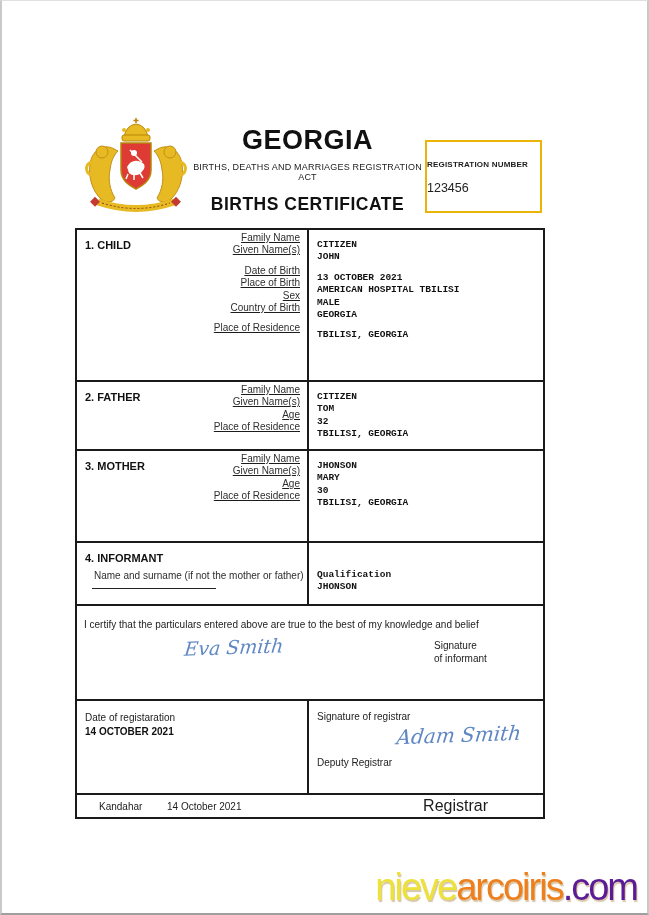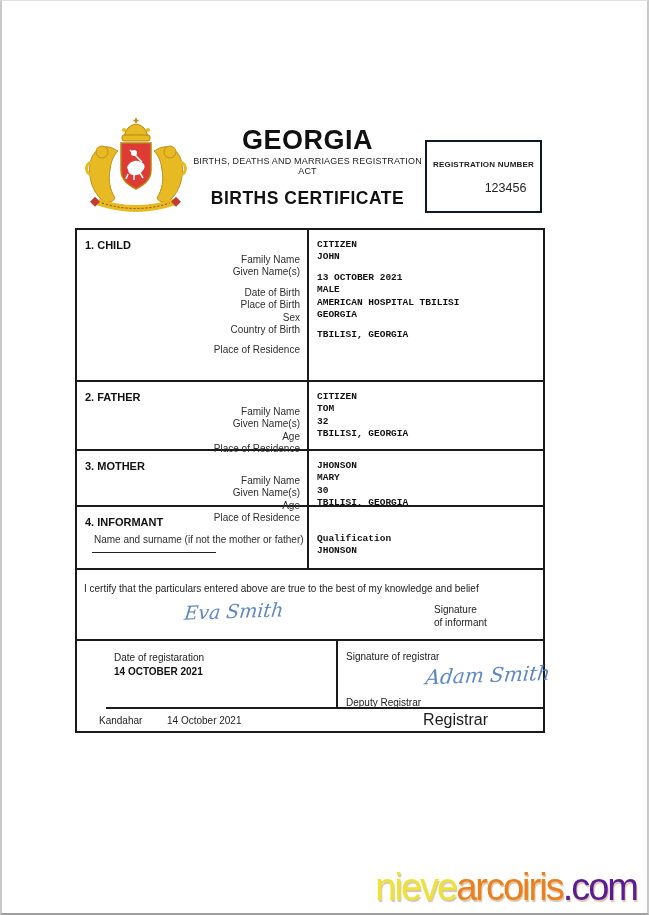--- a/index.html
+++ b/index.html
@@ -10,40 +10,40 @@
     position:relative; width:649px; height:915px; background:#ffffff;
     border-left:2px solid #c9c9c9; border-right:2px solid #c9c9c9;
     border-top:1px solid #e0e0e0; border-bottom:2px solid #9f9f9f;
     overflow:hidden;
   }
 
   
   .coa { position:absolute; left:78px; top:117px; width:112px; height:100px; }
   .header-center { position:absolute; left:188px; top:124px; width:235px; text-align:center; }
   .country-title { font-size:27px; font-weight:bold; line-height:30px; letter-spacing:.5px; color:#111; }
-  .act-line { font-size:9px; margin-top:1px; color:#222; letter-spacing:.2px; }
+  .act-line { font-size:9px; margin-top:7px; color:#222; letter-spacing:.2px; }
   .doc-title { font-size:17.5px; font-weight:bold; margin-top:12px; letter-spacing:.5px; color:#111; }
 
   .reg-box {
     position:absolute; left:423px; top:139px; width:117px; height:73px;
-    border:2px solid #0f172a; text-align:center;
+    border:2px solid #eab308; 
   }
   .reg-label { font-size:8px; font-weight:bold; margin-top:18px; letter-spacing:.2px; }
-  .reg-number { font-size:12.5px; margin-top:12px; color:#222;padding-left:44px; }
+  .reg-number { font-size:12.5px; margin-top:12px; color:#222; }
 
   
   .cert-table { position:absolute; left:73px; top:227px; width:470px; border:2px solid #1a1a1a; background:#fff; }
   .section { position:relative; border-bottom:2px solid #1a1a1a; display:flex; }
   .section:last-child { border-bottom:none; }
   .col-left { width:232px; border-right:2px solid #1a1a1a; position:relative; }
   .col-right { flex:1; position:relative; }
   .full-col { width:100%; position:relative; }
 
   .section-heading { position:absolute; top:9px; left:8px; font-size:11px; font-weight:bold; color:#111; white-space:nowrap; }
-  .labels { padding:24px 7px 0 0; text-align:right; }
+  .labels { padding:2px 7px 0 0; text-align:right;text-decoration:underline; }
   .values { padding:9px 0 0 8px; }
   .flabel { font-size:10px; line-height:12.4px; color:#2e2e2e; white-space:nowrap; }
   .fvalue { font-family:"Liberation Mono", monospace; font-weight:bold; font-size:9.5px; line-height:12.4px; color:#111; white-space:nowrap; }
   .gap { margin-top:8px; }
 
   
   .informant-name-label { margin:27px 0 0 17px; font-size:10px; color:#2e2e2e; white-space:nowrap; }
   .informant-underline { margin:7px 0 0 15px; width:124px; border-top:1.5px solid #222; }
   .qual-block { padding:26px 0 0 8px; }
 
@@ -71,24 +71,24 @@
   
   .watermark {
     position:absolute; right:10px; bottom:4px; font-size:38px; font-weight:normal;
     letter-spacing:-2px; white-space:nowrap;
     text-shadow:1px 2px 1px rgba(140,90,0,.35);
   }
 
   
   .sec-child { height:152px; }
   .sec-father { height:69px; }
-  .sec-mother { height:56px; }
+  .sec-mother { height:92px; }
   .sec-informant { height:63px; }
-  .sec-cert { height:71px; }
-  .sec-registrar { height:68px;margin-left:29px; }
+  .sec-cert { height:95px; }
+  .sec-registrar { height:94px; }
 </style>
 </head>
 <body>
 
 <div class="page">
 
   <svg class="coa" viewBox="0 0 112 100">
 
     <path d="M36,32 C24,24 12,32 10,46 C8,60 13,74 21,81 C26,85 33,85 35,80 C30,72 28,62 30,52 C31,44 33,38 38,33 Z" fill="#e7b922" stroke="#c0901a" stroke-width="1"></path>
     <path d="M12,44 q-7,2 -5,9 q2,5 7,4" fill="none" stroke="#e7b922" stroke-width="3"></path>
@@ -141,22 +141,22 @@
           <div class="flabel">Sex</div>
           <div class="flabel">Country of Birth</div>
           <div class="flabel gap">Place of Residence</div>
         </div>
       </div>
       <div class="col-right">
         <div class="values">
           <div class="fvalue">CITIZEN</div>
           <div class="fvalue">JOHN</div>
           <div class="fvalue gap">13 OCTOBER 2021</div>
+          <div class="fvalue">AMERICAN HOSPITAL TBILISI</div>
           <div class="fvalue">MALE</div>
-          <div class="fvalue">AMERICAN HOSPITAL TBILISI</div>
           <div class="fvalue">GEORGIA</div>
           <div class="fvalue gap">TBILISI, GEORGIA</div>
         </div>
       </div>
     </div>
 
     <div class="section sec-father">
       <div class="col-left">
         <div class="section-heading">2. FATHER</div>
         <div class="labels">

